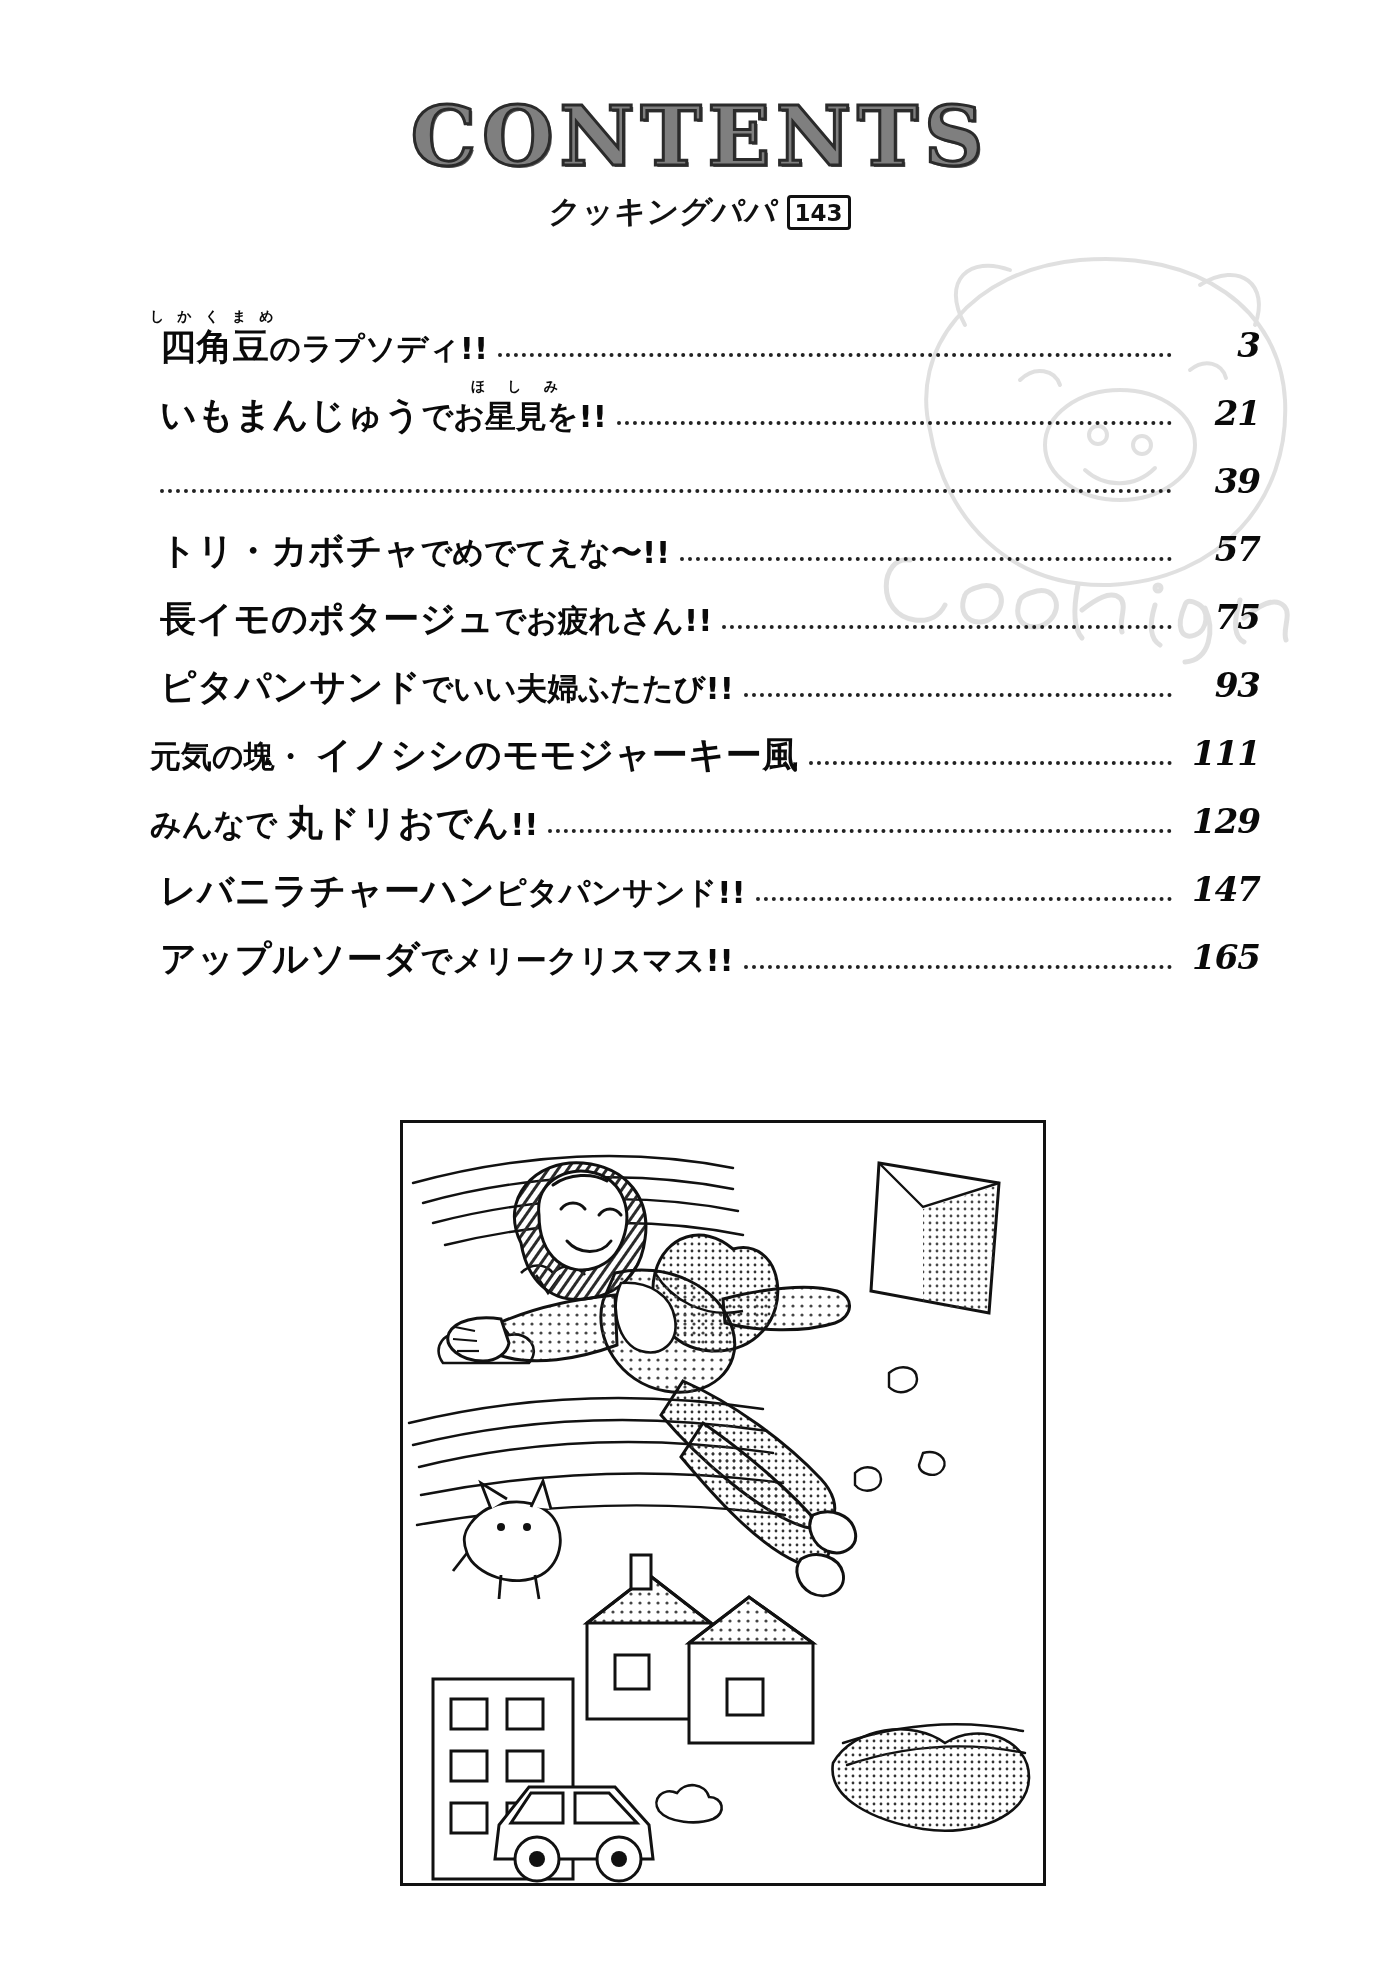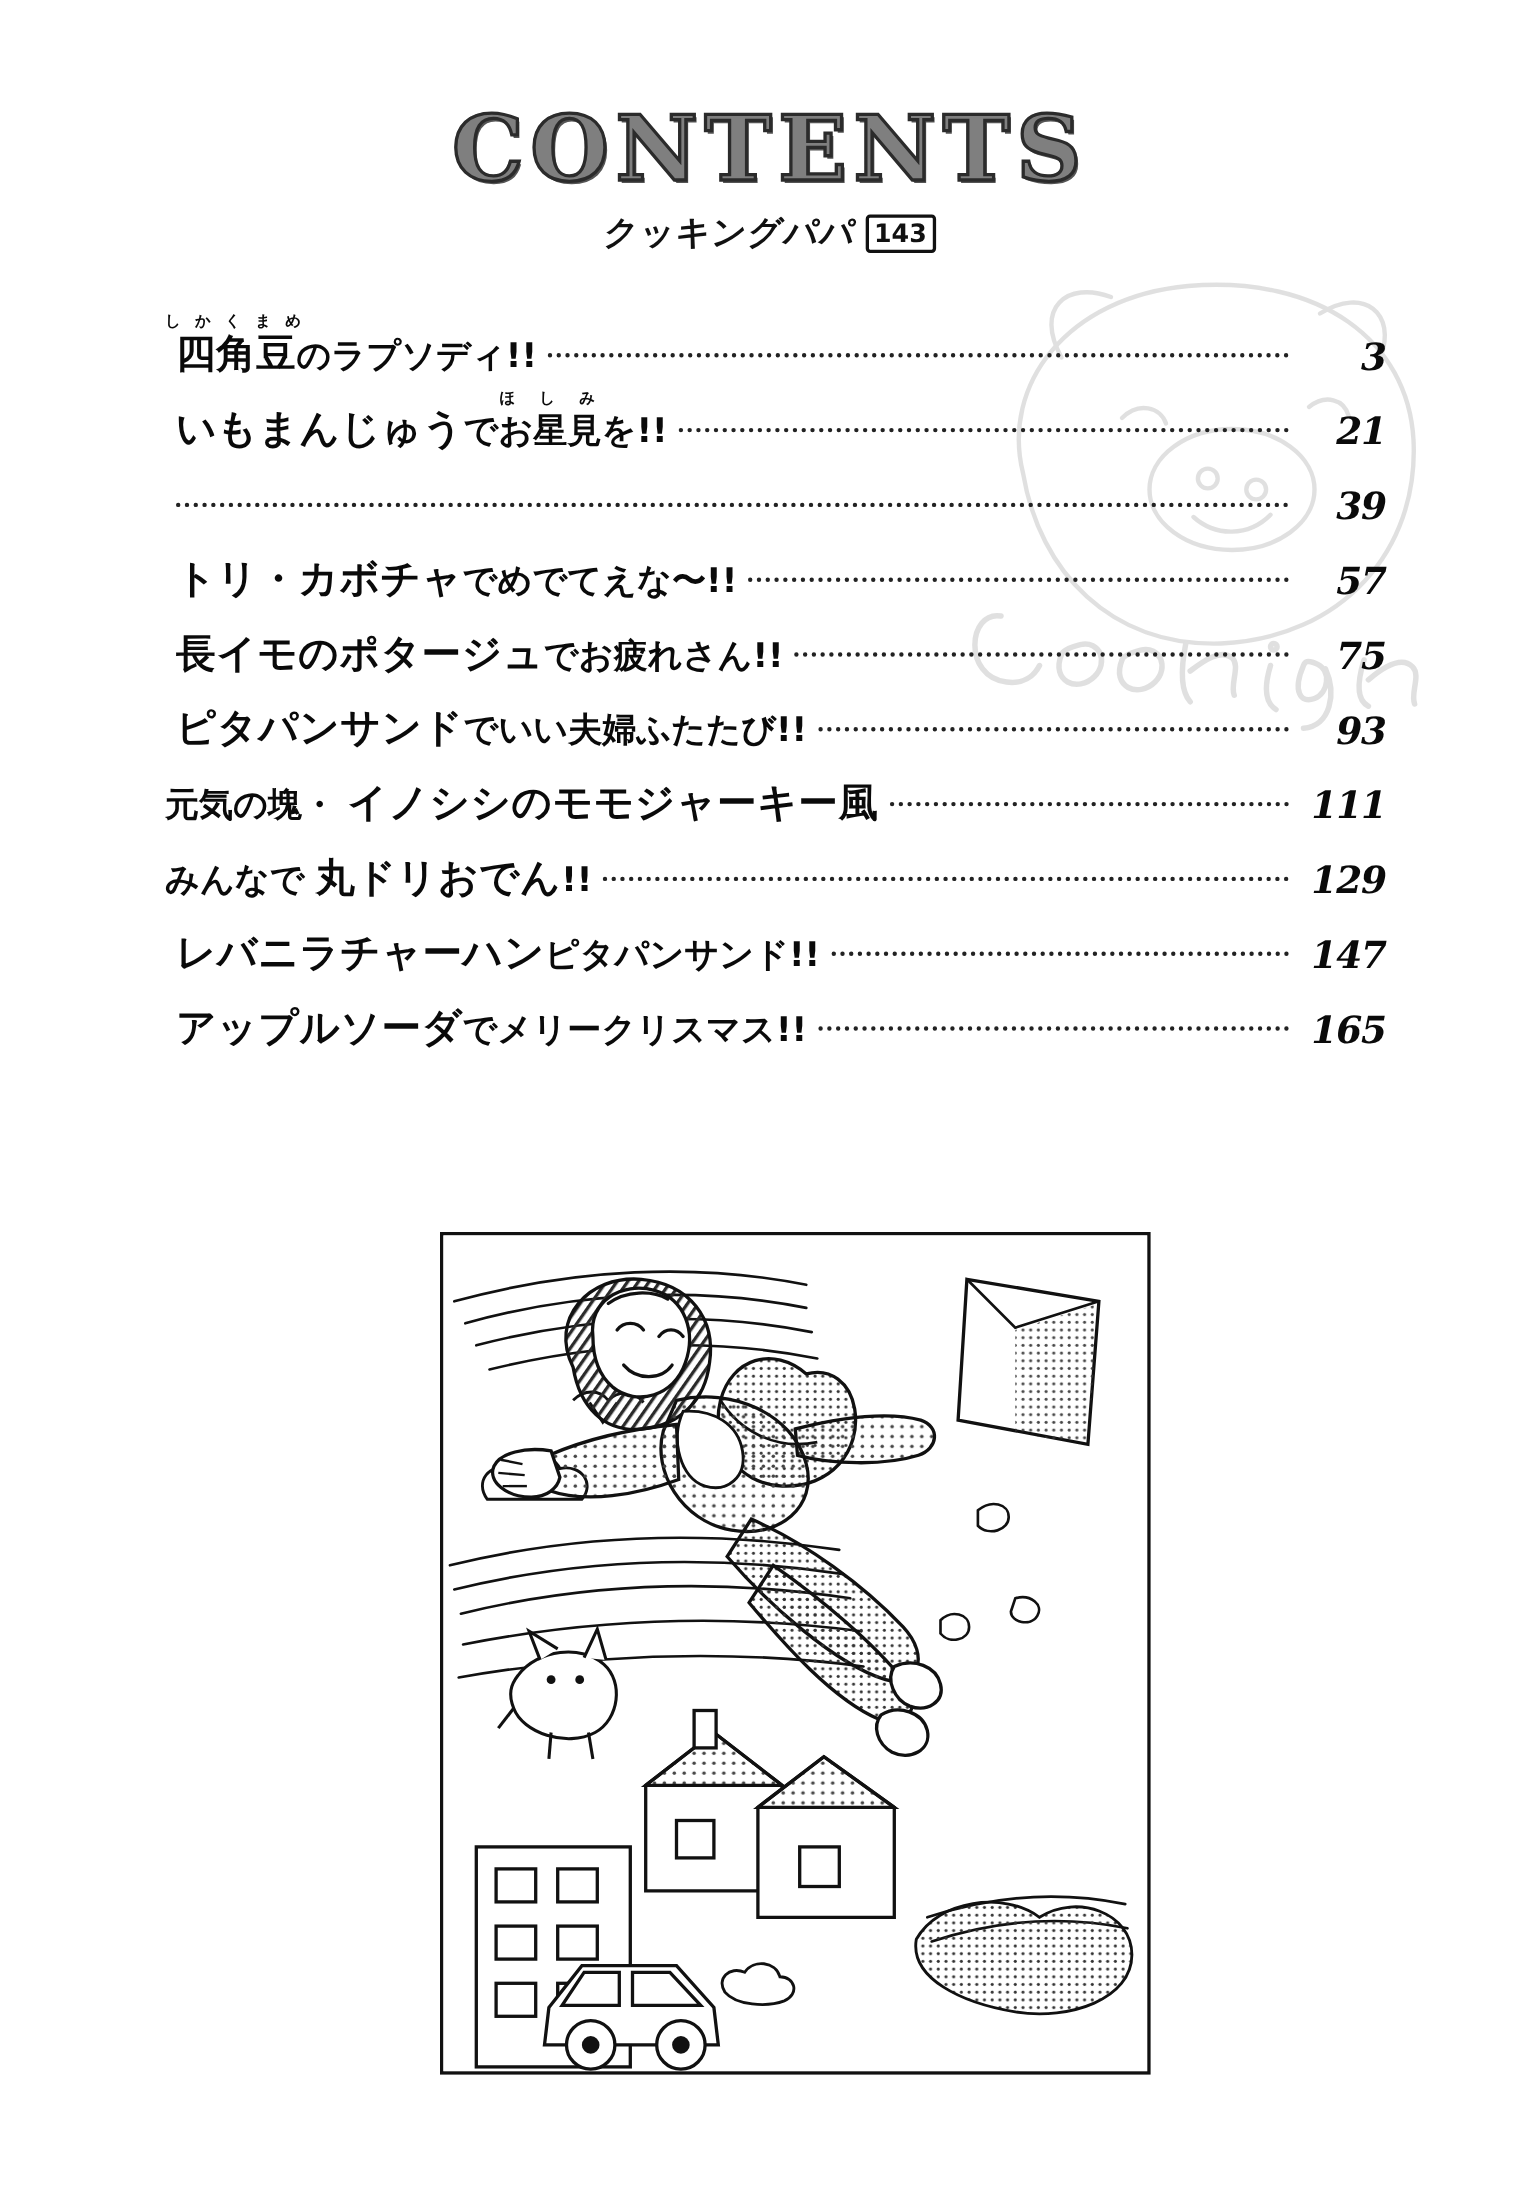--- a/index.html
+++ b/index.html
@@ -84,20 +84,21 @@
   
   .toc {
     position: absolute;
     left: 150px;
     top: 305px;
     width: 1110px;
   }
   .toc-entry {
     position: relative;
     display: flex;
+    align-items: flex-end;
     height: 62px;
     margin-bottom: 6px;
   }
   .entry-title {
     white-space: nowrap;
     font-size: 33px;
     color: #0a0a0a;
     line-height: 1;
     padding-bottom: 2px;
     position: relative;
@@ -206,21 +207,21 @@
       <div class="entry-title">
         <span class="ruby">しかくまめ</span>
         <span class="b">四角豆</span><span class="n">のラプソディ!!</span>
       </div>
       <div class="dots"></div>
       <div class="page-num">3</div>
     </div>
 
     <div class="toc-entry">
       <div class="entry-title">
-        <span class="ruby" style="left:304px;top:-18px;letter-spacing:22px;">ほしみ</span>
+        <span class="ruby" style="left:321px;top:-18px;letter-spacing:22px;">ほしみ</span>
         <span class="b">いもまんじゅう</span><span class="n">でお星見を!!</span>
       </div>
       <div class="dots"></div>
       <div class="page-num">21</div>
     </div>
 
     <div class="toc-entry">
       <div class="dots"></div>
       <div class="page-num">39</div>
     </div>

